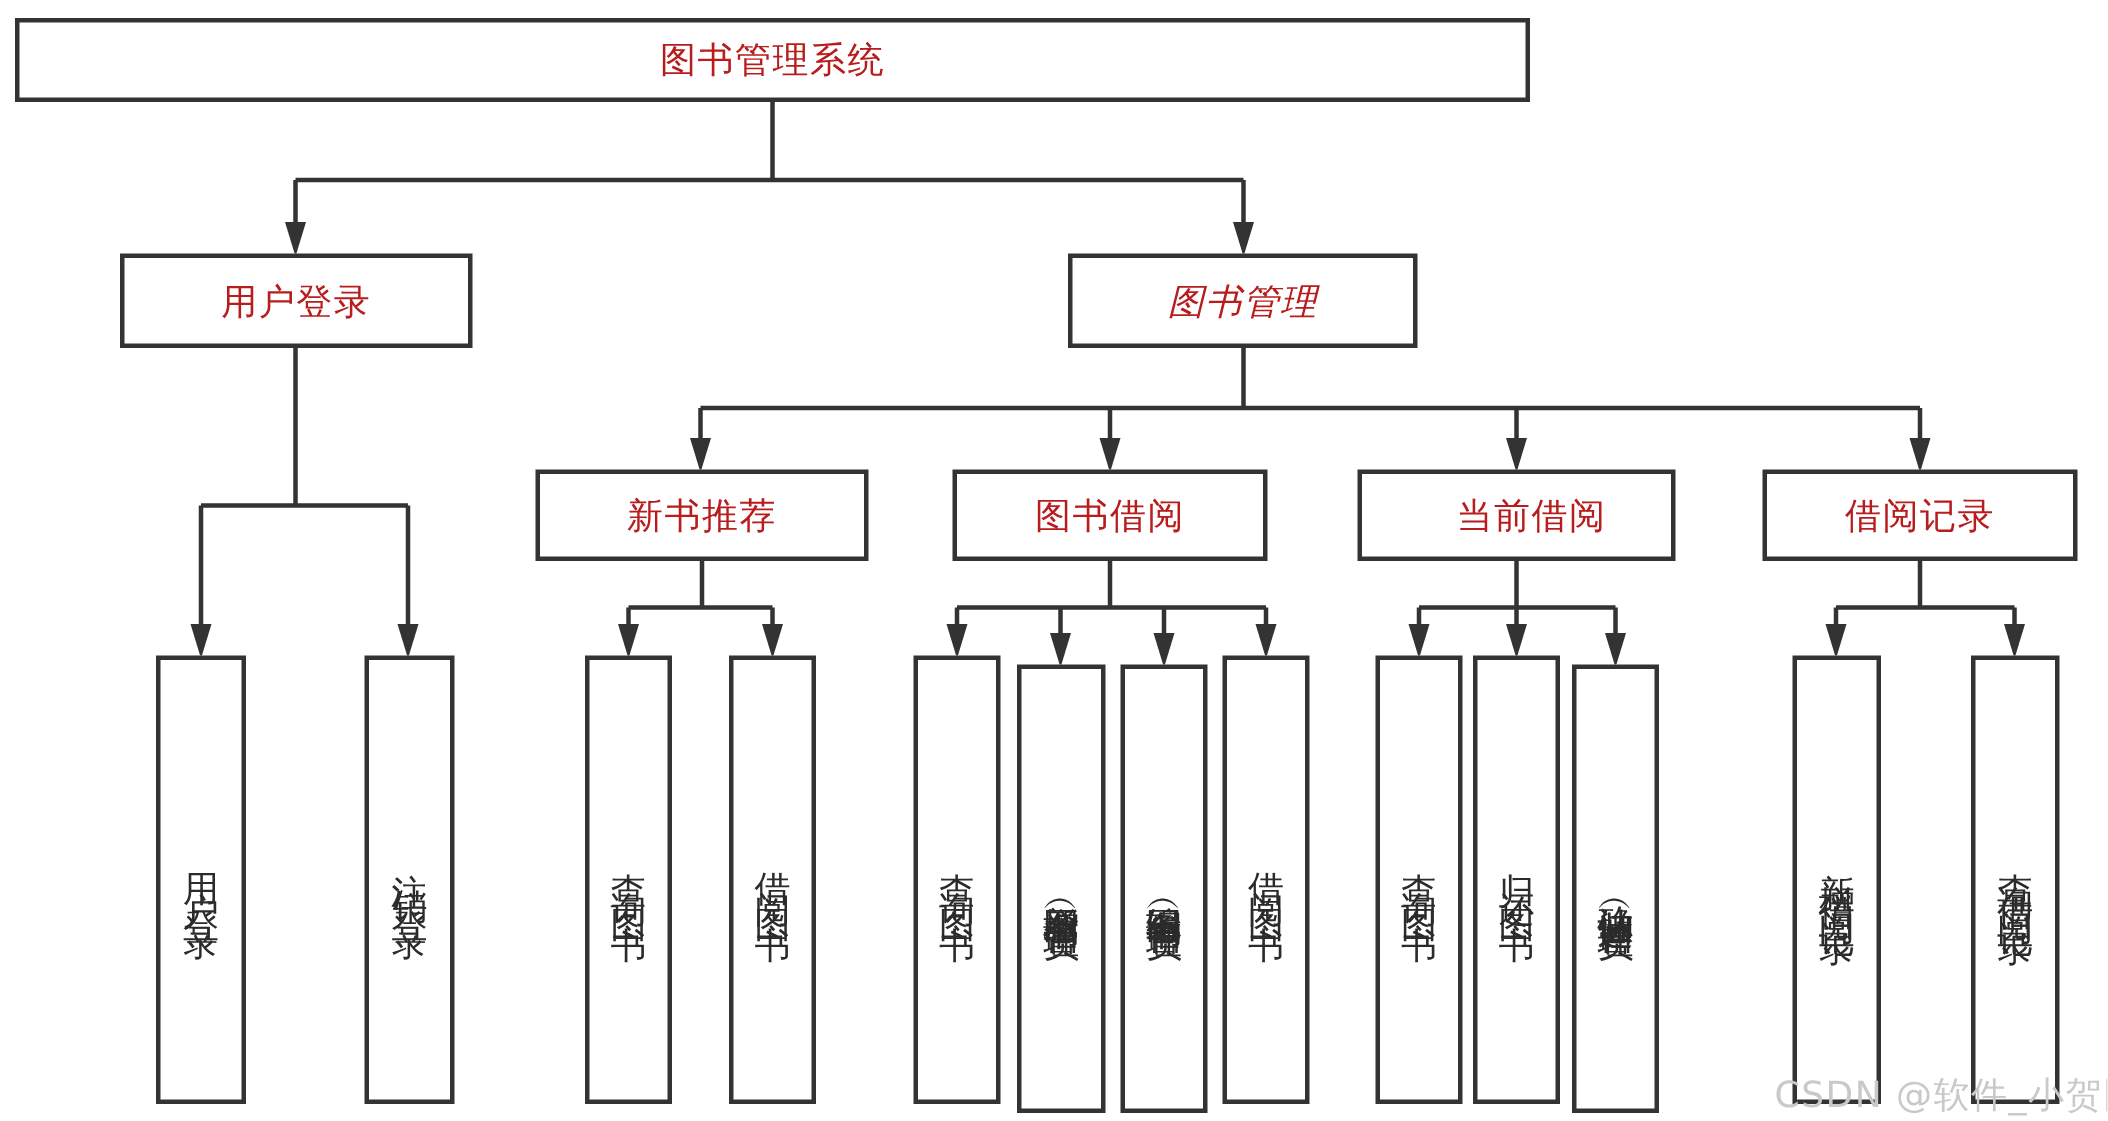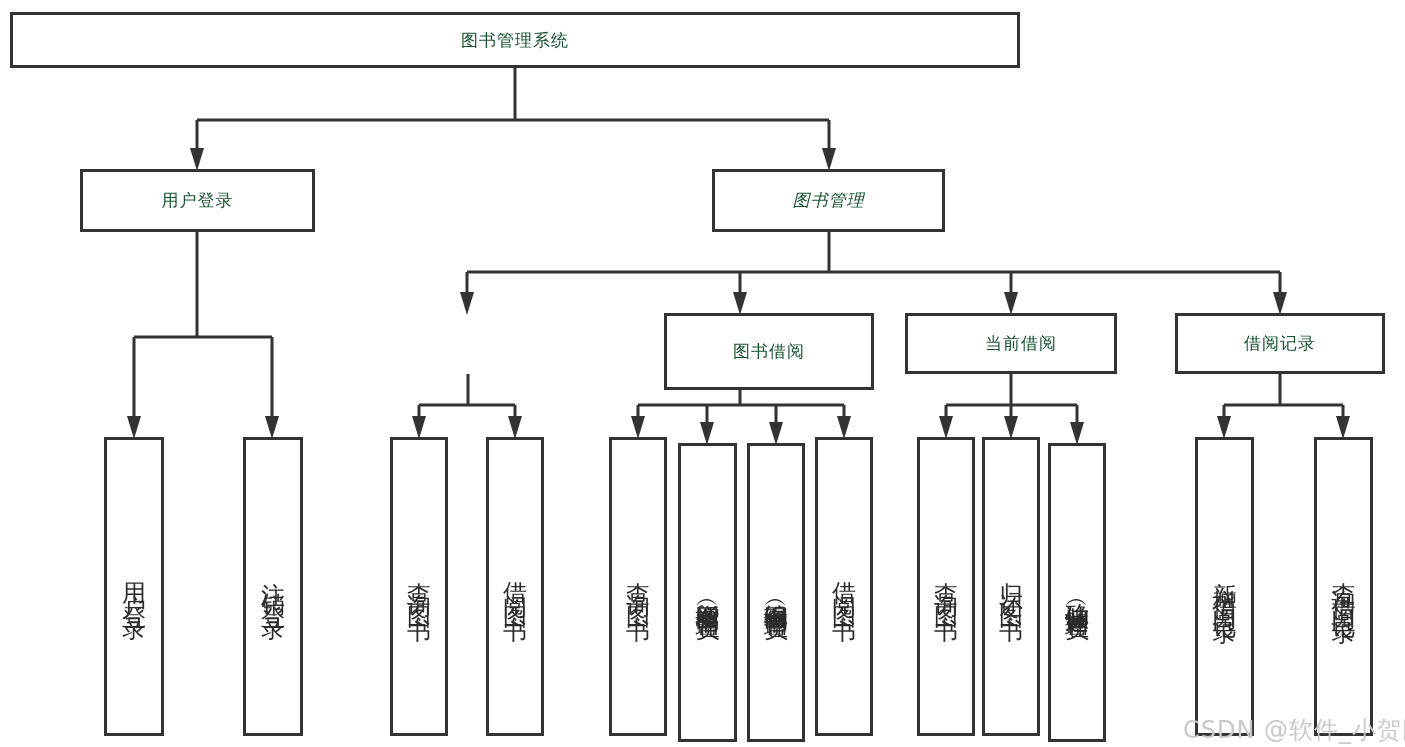--- a/index.html
+++ b/index.html
@@ -10,21 +10,21 @@
     font-family:"DejaVu Sans","Liberation Sans",sans-serif;
     overflow:hidden;
   }
   #wires{position:absolute;left:0;top:0;width:1405px;height:747px;}
   .hbox{
     position:absolute;
     box-sizing:border-box;
     border:3px solid #333333;
     background:#ffffff;
     display:flex;align-items:center;justify-content:center;
-    font-size:17px;color:#14532d;letter-spacing:1px;
+    font-size:24px;color:#b91c1c;letter-spacing:1px;
     z-index:2;
   }
   .vbox{
     position:absolute;
     box-sizing:border-box;
     border:3px solid #333333;
     background:#ffffff;
     display:flex;align-items:center;justify-content:center;
     z-index:2;
   }
@@ -110,21 +110,24 @@
     <span>图书管理系统</span>
   </div>
 
   <div class="hbox" style="left:80px;top:169px;width:235px;height:63px;">
     <span>用户登录</span>
   </div>
   <div class="hbox" style="left:712px;top:169px;width:233px;height:63px;font-style:italic;">
     <span>图书管理</span>
   </div>
 
-  <div class="hbox" style="left:664px;top:313px;width:210px;height:77px;font-family:Liberation Serif, serif;">
+  <div class="hbox" style="left:357px;top:313px;width:222px;height:61px;">
+    <span>新书推荐</span>
+  </div>
+  <div class="hbox" style="left:635px;top:313px;width:210px;height:61px;font-family:Liberation Serif, serif;">
     <span>图书借阅</span>
   </div>
   <div class="hbox" style="left:905px;top:313px;width:212px;height:61px;padding-left:20px;">
     <span>当前借阅</span>
   </div>
   <div class="hbox" style="left:1175px;top:313px;width:210px;height:61px;">
     <span>借阅记录</span>
   </div>
 
   <div class="vbox v-short" style="left:104px;top:437px;width:60px;height:299px;">

